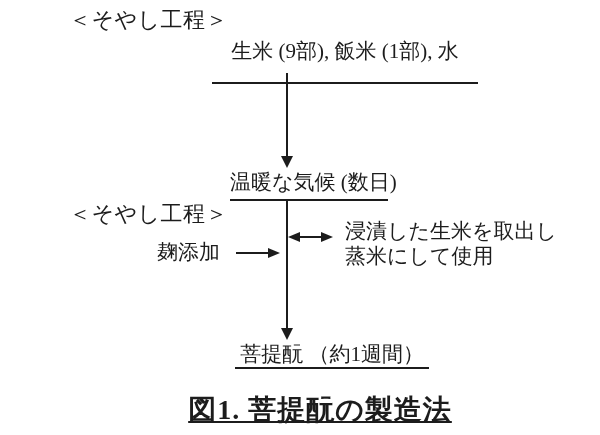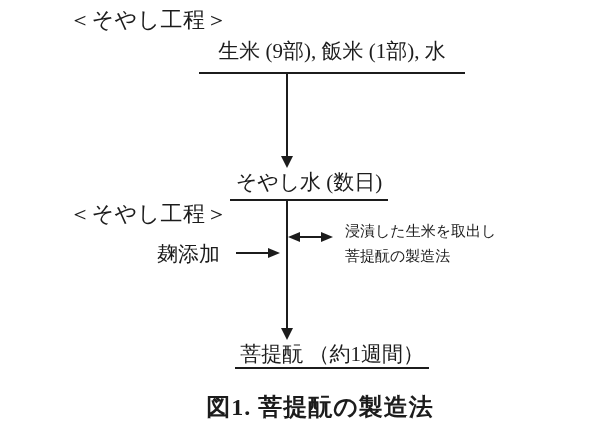--- a/index.html
+++ b/index.html
@@ -43,60 +43,61 @@
     border-bottom: 5px solid transparent;
     border-left: 12px solid var(--ink);
   }
   .ah-left {
     position: absolute; width: 0; height: 0;
     border-top: 5px solid transparent;
     border-bottom: 5px solid transparent;
     border-right: 12px solid var(--ink);
   }
   .annotation { font-size: 21px; line-height: 26px; }
-  .note { position: absolute; font-size: 15px; line-height: 25px; color: var(--ink); }
+  .note { position: absolute; font-size: 21px; line-height: 25px; color: var(--ink); }
   .caption {
     position: absolute;
     left: 100px; top: 391px; width: 440px;
     text-align: center;
-    font-size: 24px;
+    font-size: 28px;
     font-weight: 600;
     letter-spacing: 1px;
+    text-decoration: underline;
   }
 </style>
 </head>
 <body>
 
 <div class="canvas">
 
   <div class="txt stage-label" style="left:69px; top:7px;">＜そやし工程＞</div>
 
-  <div class="node" style="left:199px; top:38px; width:266px; padding-bottom:8px;">生米 (9部), 飯米 (1部), 水</div>
+  <div class="node" style="left:212px; top:38px; width:266px; padding-bottom:18px;">生米 (9部), 飯米 (1部), 水</div>
 
   <div class="vline" style="left:286px; top:73px; height:84px;"></div>
   <div class="ah-down" style="left:281px; top:156px;"></div>
 
 
-  <div class="node" style="left:230px; top:169px; width:158px; padding-bottom:4px;">そやし水 (数日)</div>
+  <div class="node" style="left:230px; top:169px; width:158px; padding-bottom:4px;">温暖な気候 (数日)</div>
 
   <div class="txt stage-label" style="left:69px; top:201px;">＜そやし工程＞</div>
 
   <div class="vline" style="left:286px; top:201px; height:129px;"></div>
   <div class="ah-down" style="left:281px; top:328px;"></div>
 
   <div class="ah-left" style="left:288px; top:232px;"></div>
   <div class="hline" style="left:297px; top:236px; width:26px;"></div>
   <div class="ah-right" style="left:321px; top:232px;"></div>
 
   <div class="note" style="left:345px; top:219px;">
     <div>浸漬した生米を取出し</div>
-    <div>菩提酛の製造法</div>
+    <div>蒸米にして使用</div>
   </div>
 
-  <div class="txt annotation" style="left:157px; top:241px;">麹添加</div>
+  <div class="txt annotation" style="left:157px; top:241px;font-family:Liberation Mono, monospace;">麹添加</div>
   <div class="hline" style="left:236px; top:252px; width:34px;"></div>
   <div class="ah-right" style="left:268px; top:248px;"></div>
 
   <div class="node" style="left:235px; top:341px; width:194px; ">菩提酛 （約1週間）</div>
 
   <div class="caption">図1. 菩提酛の製造法</div>
 
 </div>
 
 </body></html>

